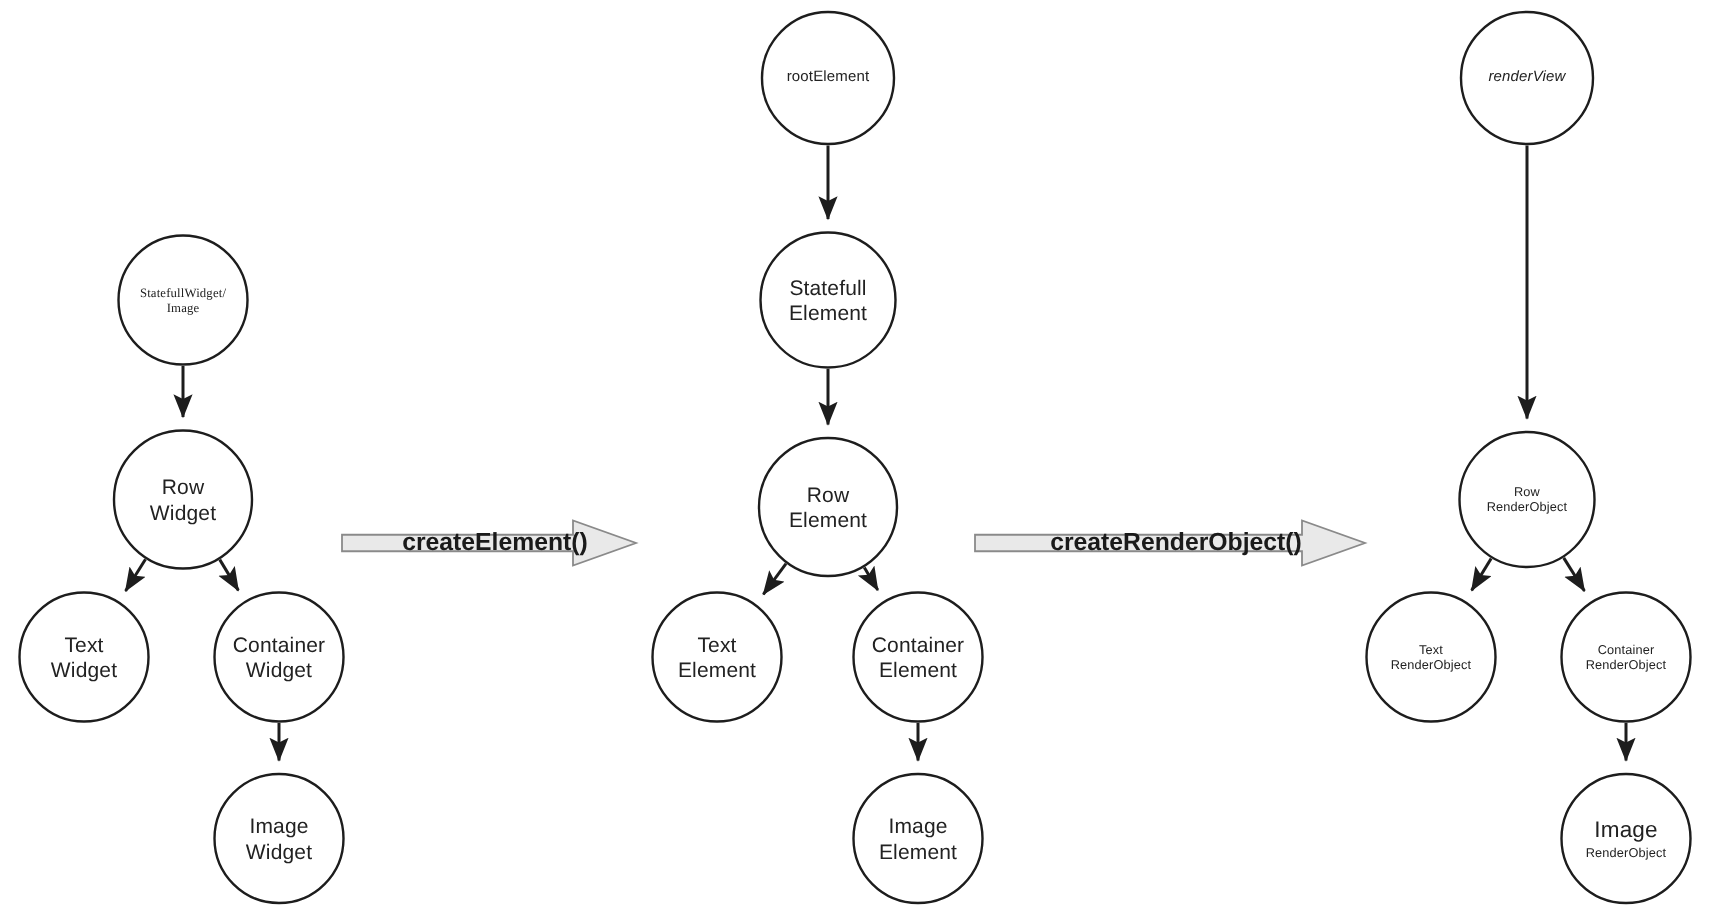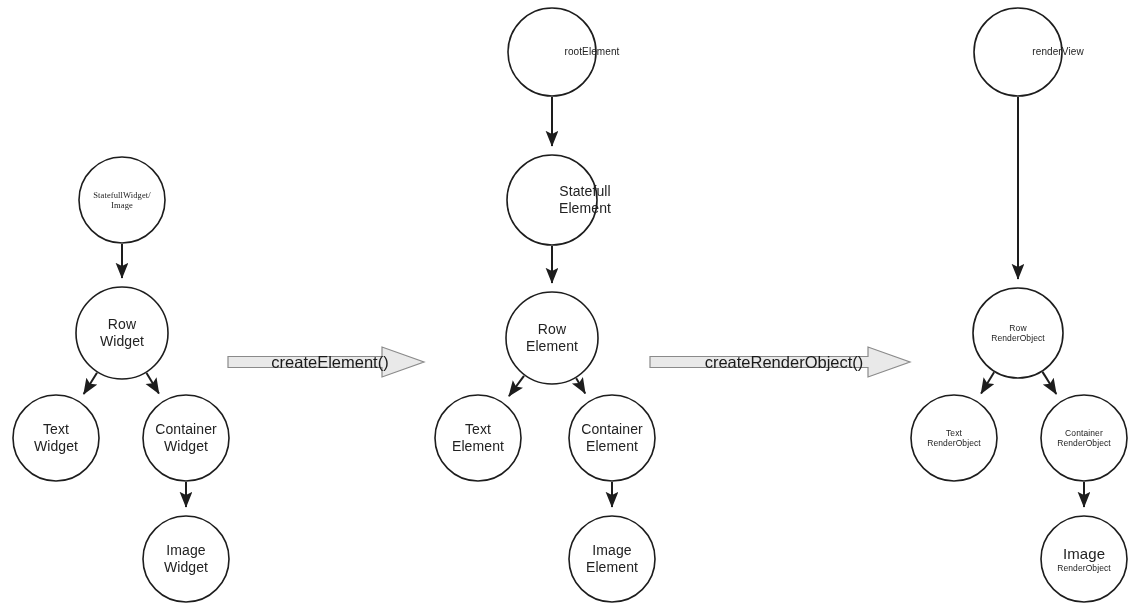--- a/index.html
+++ b/index.html
@@ -42,31 +42,31 @@
     transform: translate(-50%, -50%);
     text-align: center;
     color: #222222;
     font-family: "Liberation Sans", sans-serif;
     line-height: 1.18;
     white-space: pre;
     pointer-events: none;
     letter-spacing: 0.1px;
   }
   .node-label.sz-xs { font-size: 8.5px; }
-  .node-label.sz-sm { font-size: 10px; margin-left: 40px; }
+  .node-label.sz-sm { font-size: 10px; }
   .node-label.sz-md { font-size: 14px; }
   .node-label .l2 { display: block; }
   .node-label .big { font-size: 15px; }
 
   .arrow-label {
     position: absolute;
     transform: translate(-50%, -50%);
     font-family: "Liberation Sans", sans-serif;
     font-size: 16.5px;
-    font-weight: normal;
+    font-weight: bold;
     color: #1a1a1a;
     white-space: nowrap;
     pointer-events: none;
   }
   .block-arrow-shape {
     fill: #e9e9e9;
     stroke: #8a8a8a;
     stroke-width: 1.2;
   }
 </style>
@@ -118,26 +118,26 @@
         <path d="M 650 356.5 L 868 356.5 L 868 347 L 910 362 L 868 377 L 868 367.5 L 650 367.5 Z" class="block-arrow-shape"></path>
       </g>
   </svg>
   <div id="labels-layer">
       <div class="node-label sz-xs" style="left: 122px; top: 200px; font-family: Liberation Serif, serif;"><span>StatefullWidget/</span><span class="l2">Image</span></div>
       <div class="node-label sz-md" style="left: 122px; top: 333px;"><span>Row</span><span class="l2">Widget</span></div>
       <div class="node-label sz-md" style="left: 56px; top: 438px;"><span>Text</span><span class="l2">Widget</span></div>
       <div class="node-label sz-md" style="left: 186px; top: 438px;"><span>Container</span><span class="l2">Widget</span></div>
       <div class="node-label sz-md" style="left: 186px; top: 559px;"><span>Image</span><span class="l2">Widget</span></div>
       <div class="node-label sz-sm" style="left: 552px; top: 52px;"><span>rootElement</span></div>
-      <div class="node-label sz-md" style="left: 552px; top: 200px; margin-left: 33px;"><span>Statefull</span><span class="l2">Element</span></div>
+      <div class="node-label sz-md" style="left: 552px; top: 200px;"><span>Statefull</span><span class="l2">Element</span></div>
       <div class="node-label sz-md" style="left: 552px; top: 338px;"><span>Row</span><span class="l2">Element</span></div>
       <div class="node-label sz-md" style="left: 478px; top: 438px;"><span>Text</span><span class="l2">Element</span></div>
       <div class="node-label sz-md" style="left: 612px; top: 438px;"><span>Container</span><span class="l2">Element</span></div>
       <div class="node-label sz-md" style="left: 612px; top: 559px;"><span>Image</span><span class="l2">Element</span></div>
-      <div class="node-label sz-sm" style="left: 1018px; top: 52px;"><span>renderView</span></div>
+      <div class="node-label sz-sm" style="left: 1018px; top: 52px; font-style: italic;"><span>renderView</span></div>
       <div class="node-label sz-xs" style="left: 1018px; top: 333px;"><span>Row</span><span class="l2">RenderObject</span></div>
       <div class="node-label sz-xs" style="left: 954px; top: 438px;"><span>Text</span><span class="l2">RenderObject</span></div>
       <div class="node-label sz-xs" style="left: 1084px; top: 438px;"><span>Container</span><span class="l2">RenderObject</span></div>
       <div class="node-label sz-xs" style="left: 1084px; top: 559px;"><span class="big">Image</span><span class="l2">RenderObject</span></div>
       <div class="arrow-label" style="left: 330px; top: 362px;">createElement()</div>
       <div class="arrow-label" style="left: 784px; top: 362px;">createRenderObject()</div>
     </div>
 </div>
 
 </body></html>

